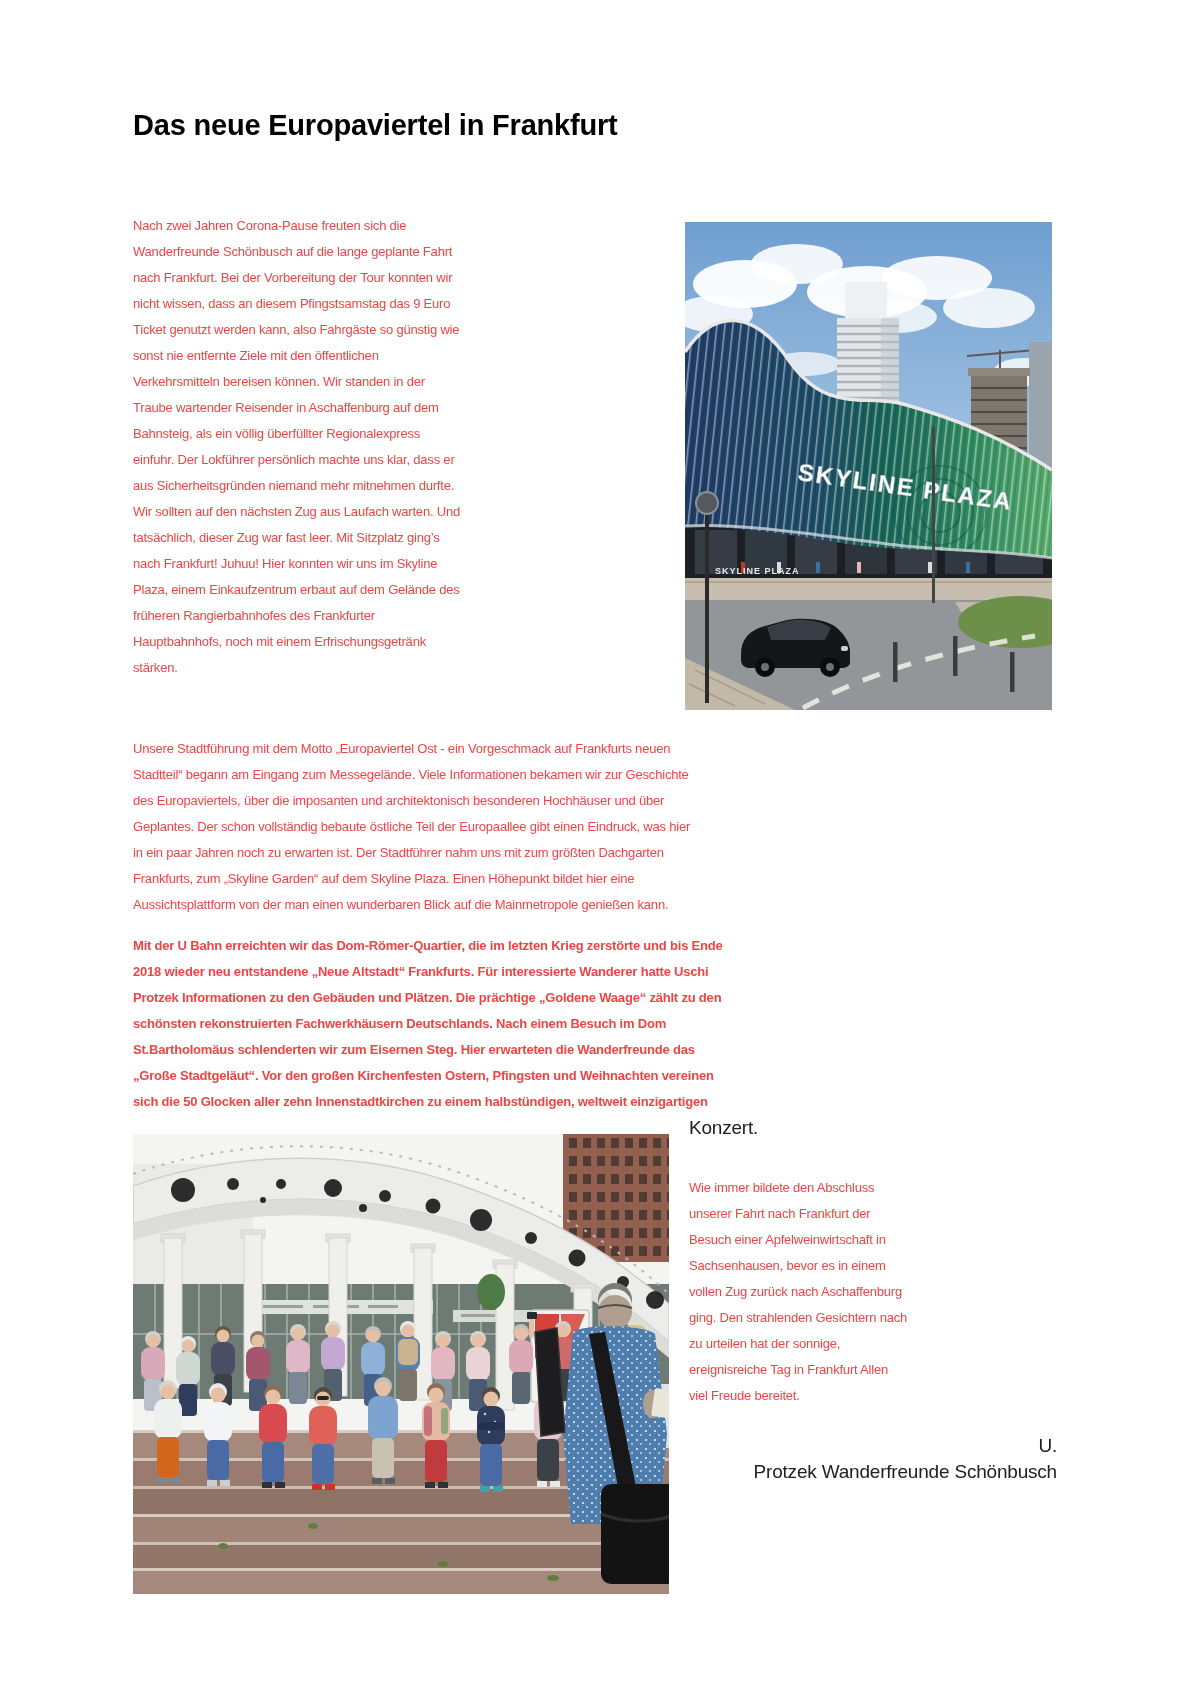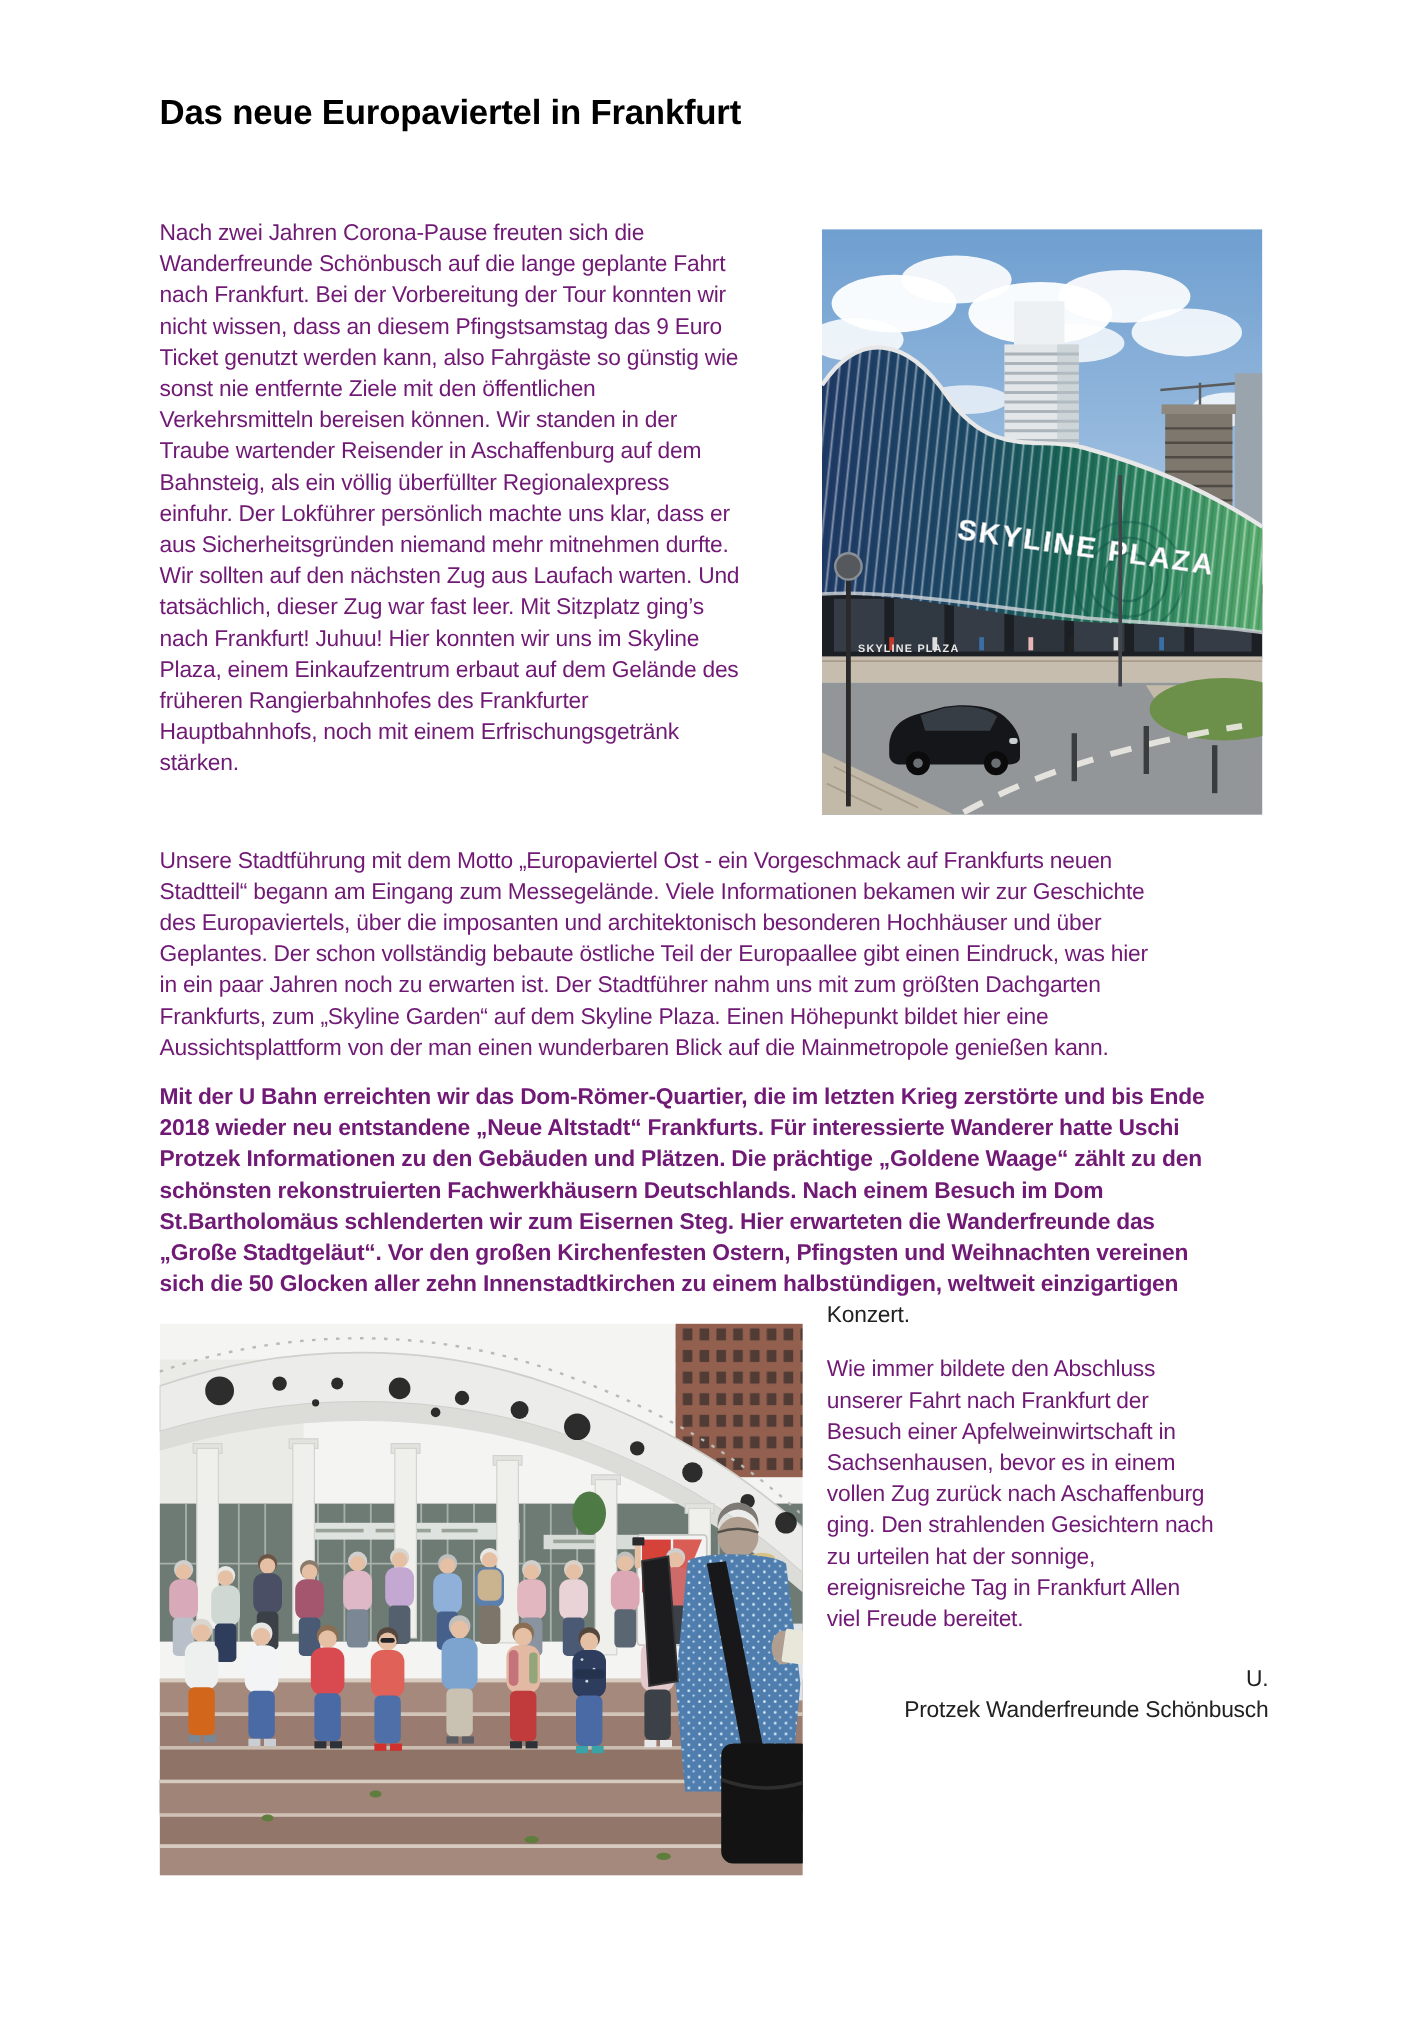--- a/index.html
+++ b/index.html
@@ -4,42 +4,42 @@
 <style>
   html,body{margin:0;padding:0;background:#ffffff;}
   .page{
     position:relative;
     width:1190px;height:1683px;
     background:#ffffff;
     overflow:hidden;
     font-family:"Liberation Sans","DejaVu Sans",sans-serif;
     color:#212121;
   }
-  .content{width:924px;margin-left:133px;padding-top:76px;}
+  .content{width:924px;margin-left:133px;padding-top:107px;}
   h1.title{
     margin:0;
     font-size:29px;line-height:36px;font-weight:700;color:#000;
     letter-spacing:-0.2px;
   }
   .para{
-    font-size:19px;line-height:26px;letter-spacing:-0.2px;
-    white-space:pre;color:#701a75;
+    font-size:13px;line-height:26px;letter-spacing:-0.2px;
+    white-space:pre;color:#ef4444;
   }
   .row1{display:flex;gap:24px;margin-top:70px;}
   .p1{width:528px;}
   .photo-top{flex:none;width:367px;height:488px;margin:9px 0 0 0;}
   .p2{margin-top:26px;}
   .p3{margin-top:15px;font-weight:bold;}
   .row2{display:flex;gap:20px;justify-content:space-between;}
   .photo-bottom{flex:none;width:536px;height:460px;margin:19px 0 0 0;}
   figure{margin:0;padding:0;}
   figure svg{display:block;width:100%;height:100%;}
   .col2{width:368px;}
   .konzert{font-size:19px;line-height:26px;letter-spacing:-0.2px;white-space:pre;}
-  .p4{margin-top:19px;}
+  .p4{margin-top:34px;}
   .signature{
     margin-top:24px;font-size:19px;line-height:26px;letter-spacing:-0.2px;
     white-space:pre-line;text-align:right;
   }
 </style>
 </head>
 <body>
 
 <div class="page">
   <div class="content">

